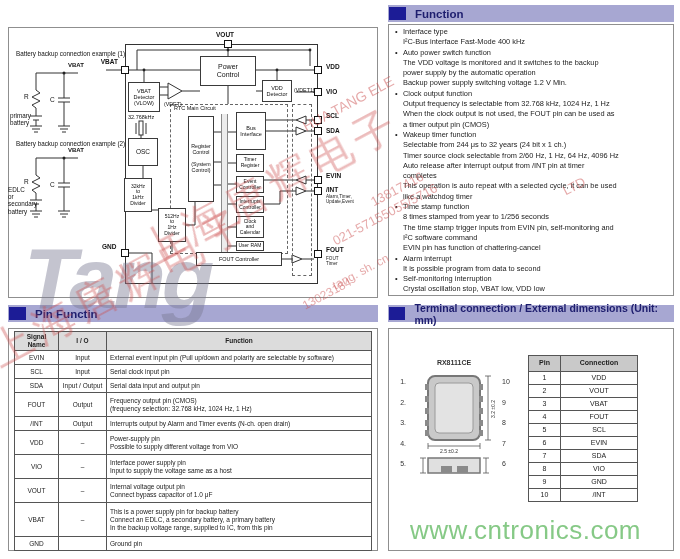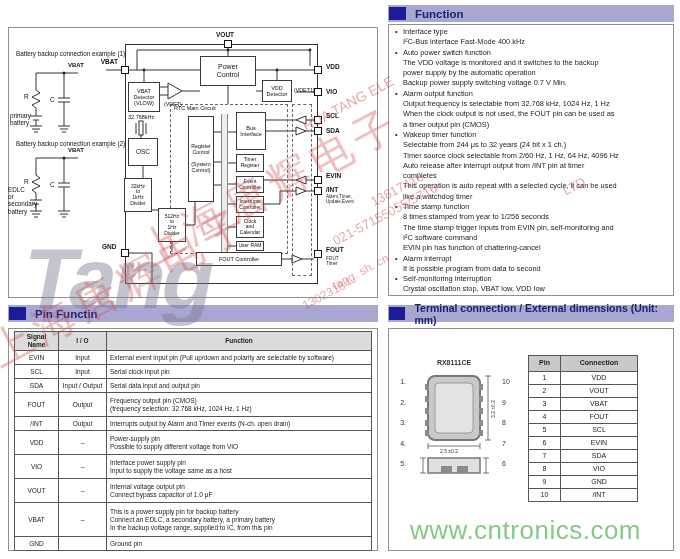--- a/index.html
+++ b/index.html
@@ -229,24 +229,24 @@
 
   <div class="ov">
     <div>
       <div class="ov-head"><span class="blt">•</span><span>Interface type</span></div>
       <div class="ov-b">I²C-Bus interface Fast-Mode 400 kHz</div>
     </div>
     <div>
       <div class="ov-head"><span class="blt">•</span><span>Auto power switch function</span></div>
       <div class="ov-b">The VDD voltage is monitored and it switches to the backup
 power supply by the automatic operation
-Backup power supply switching voltage 0.7 V Min.</div>
-    </div>
-    <div>
-      <div class="ov-head"><span class="blt">•</span><span>Alarm output function</span></div>
+Backup power supply switching voltage 1.2 V Min.</div>
+    </div>
+    <div>
+      <div class="ov-head"><span class="blt">•</span><span>Clock output function</span></div>
       <div class="ov-b">Output frequency is selectable from 32.768 kHz, 1024 Hz, 1 Hz
 When the clock output is not used, the FOUT pin can be used as
 a timer output pin (CMOS)</div>
     </div>
     <div>
       <div class="ov-head"><span class="blt">•</span><span>Wakeup timer function</span></div>
       <div class="ov-b">Selectable from 244 μs to 32 years (24 bit x 1 ch.)
 Timer source clock selectable from 2/60 Hz, 1 Hz, 64 Hz, 4096 Hz
 Auto release after interrupt output from /INT pin at timer
 completes

